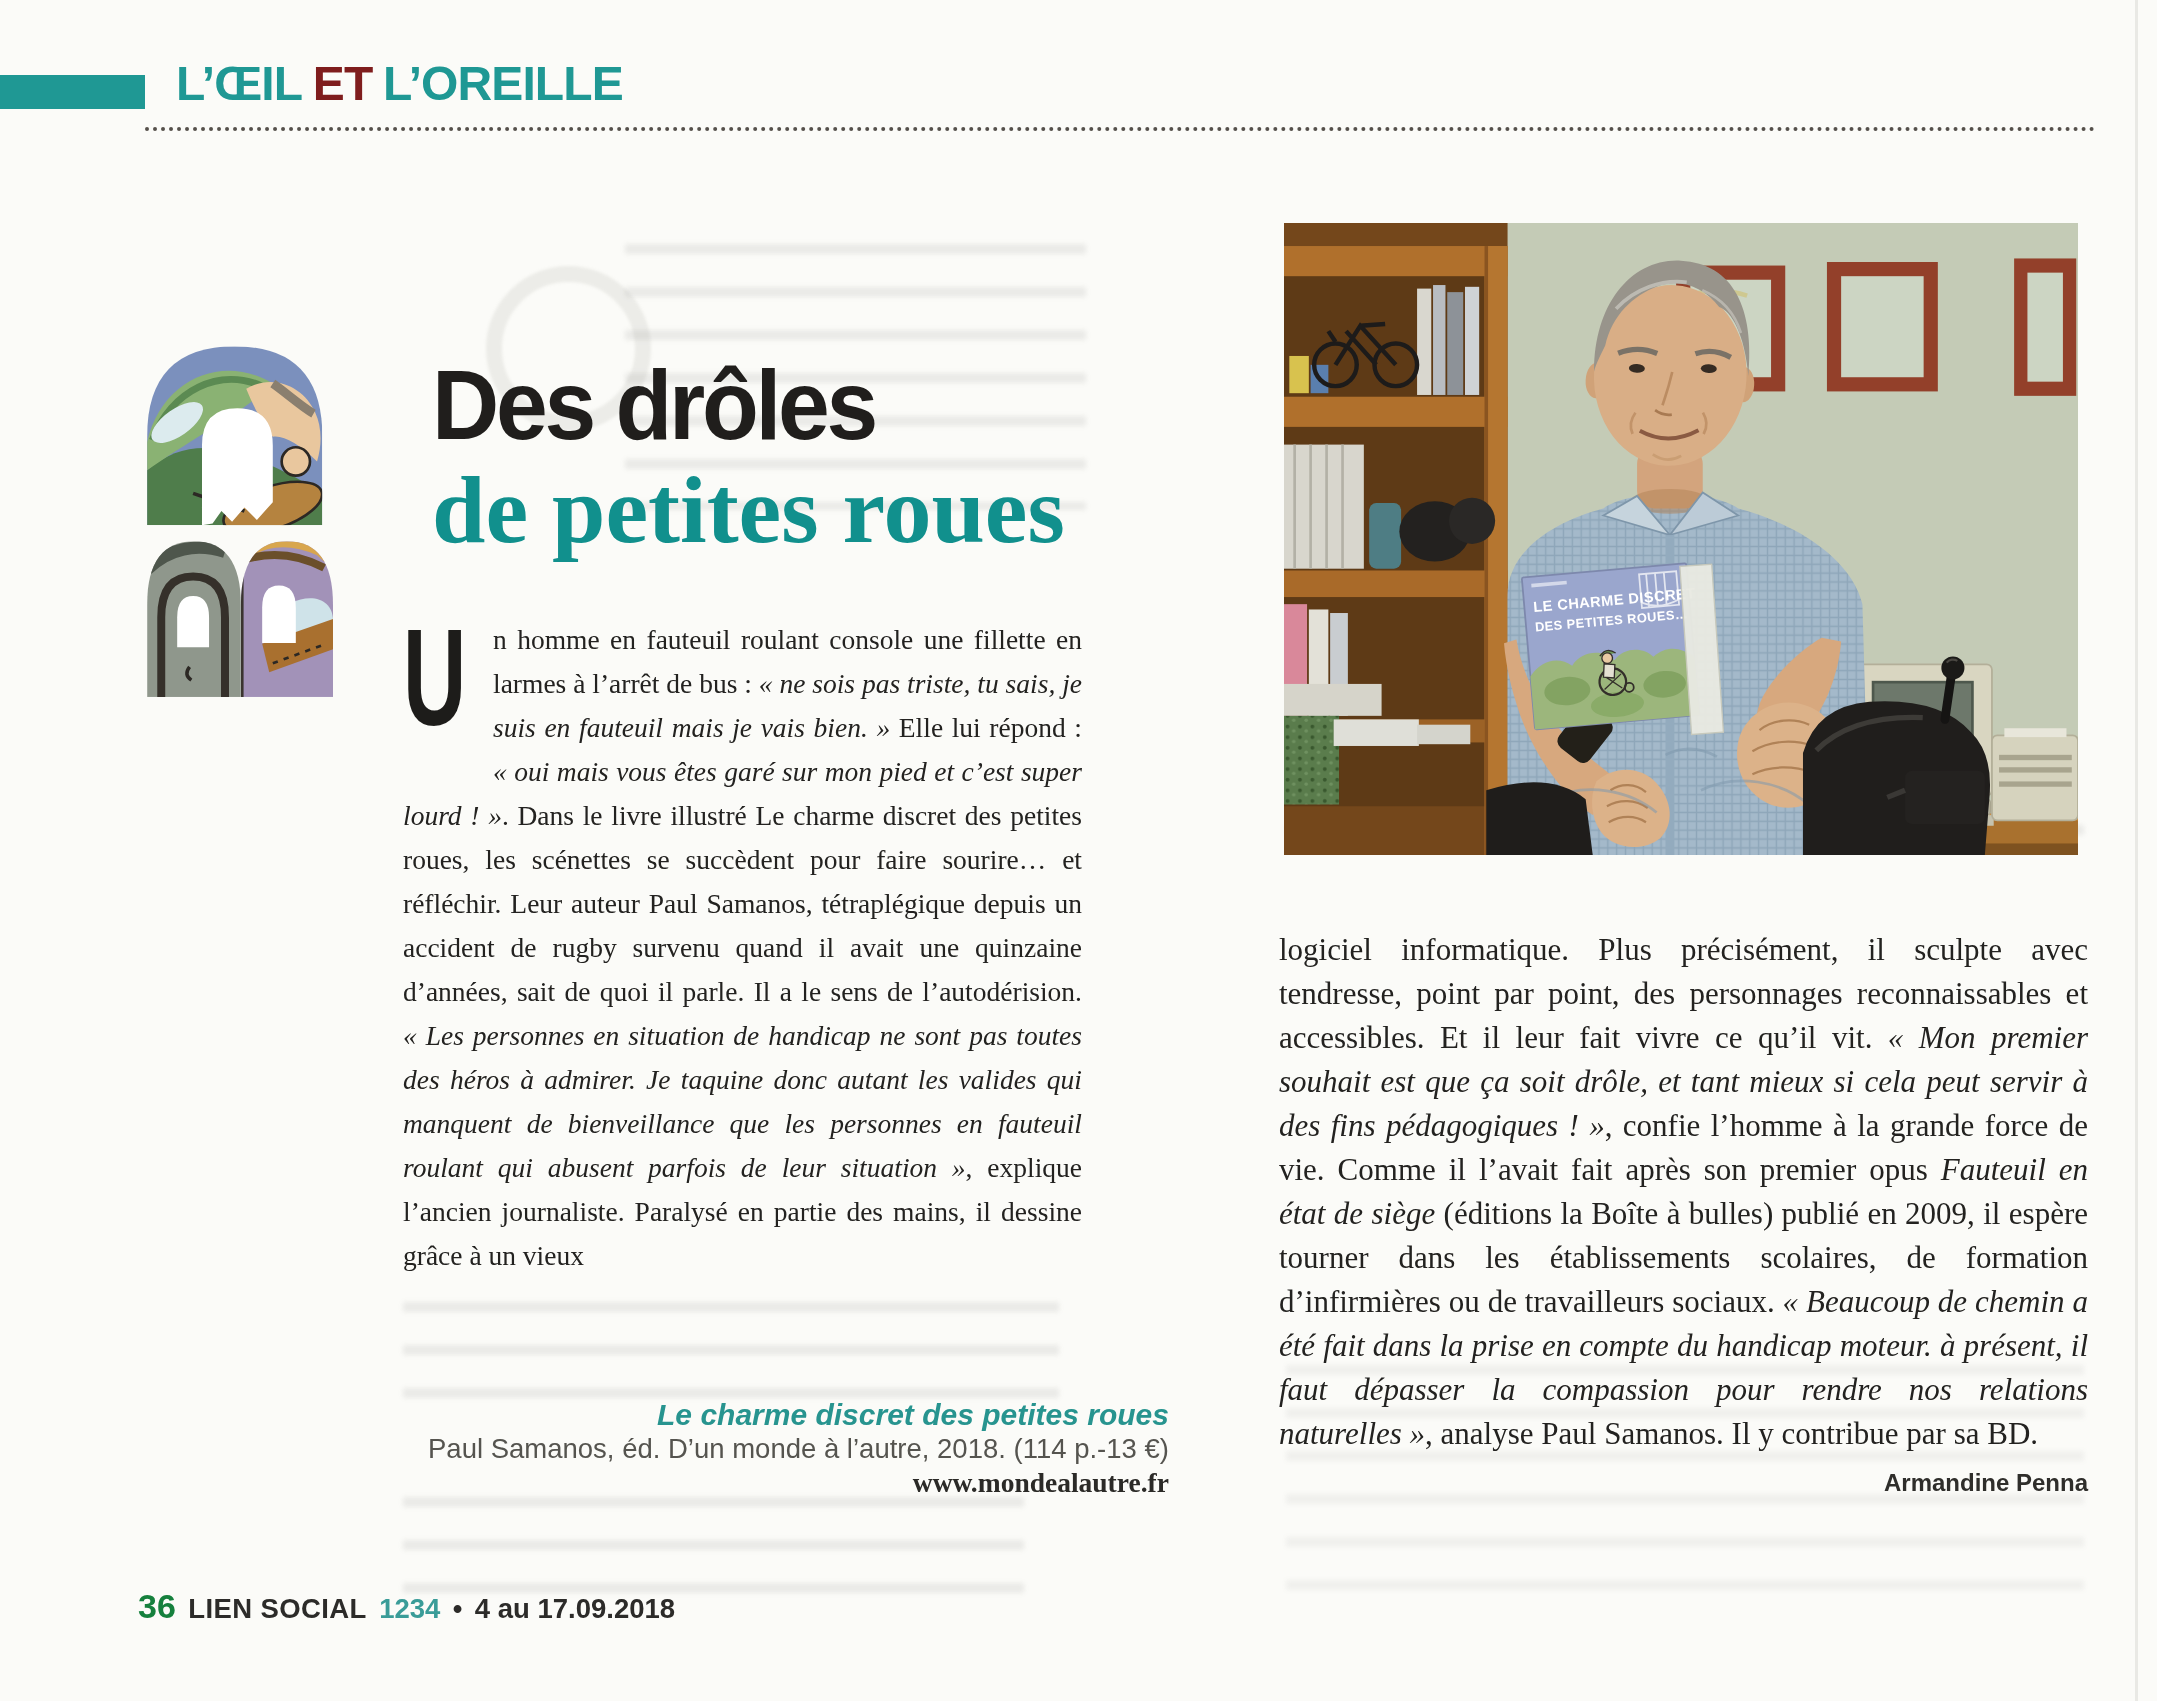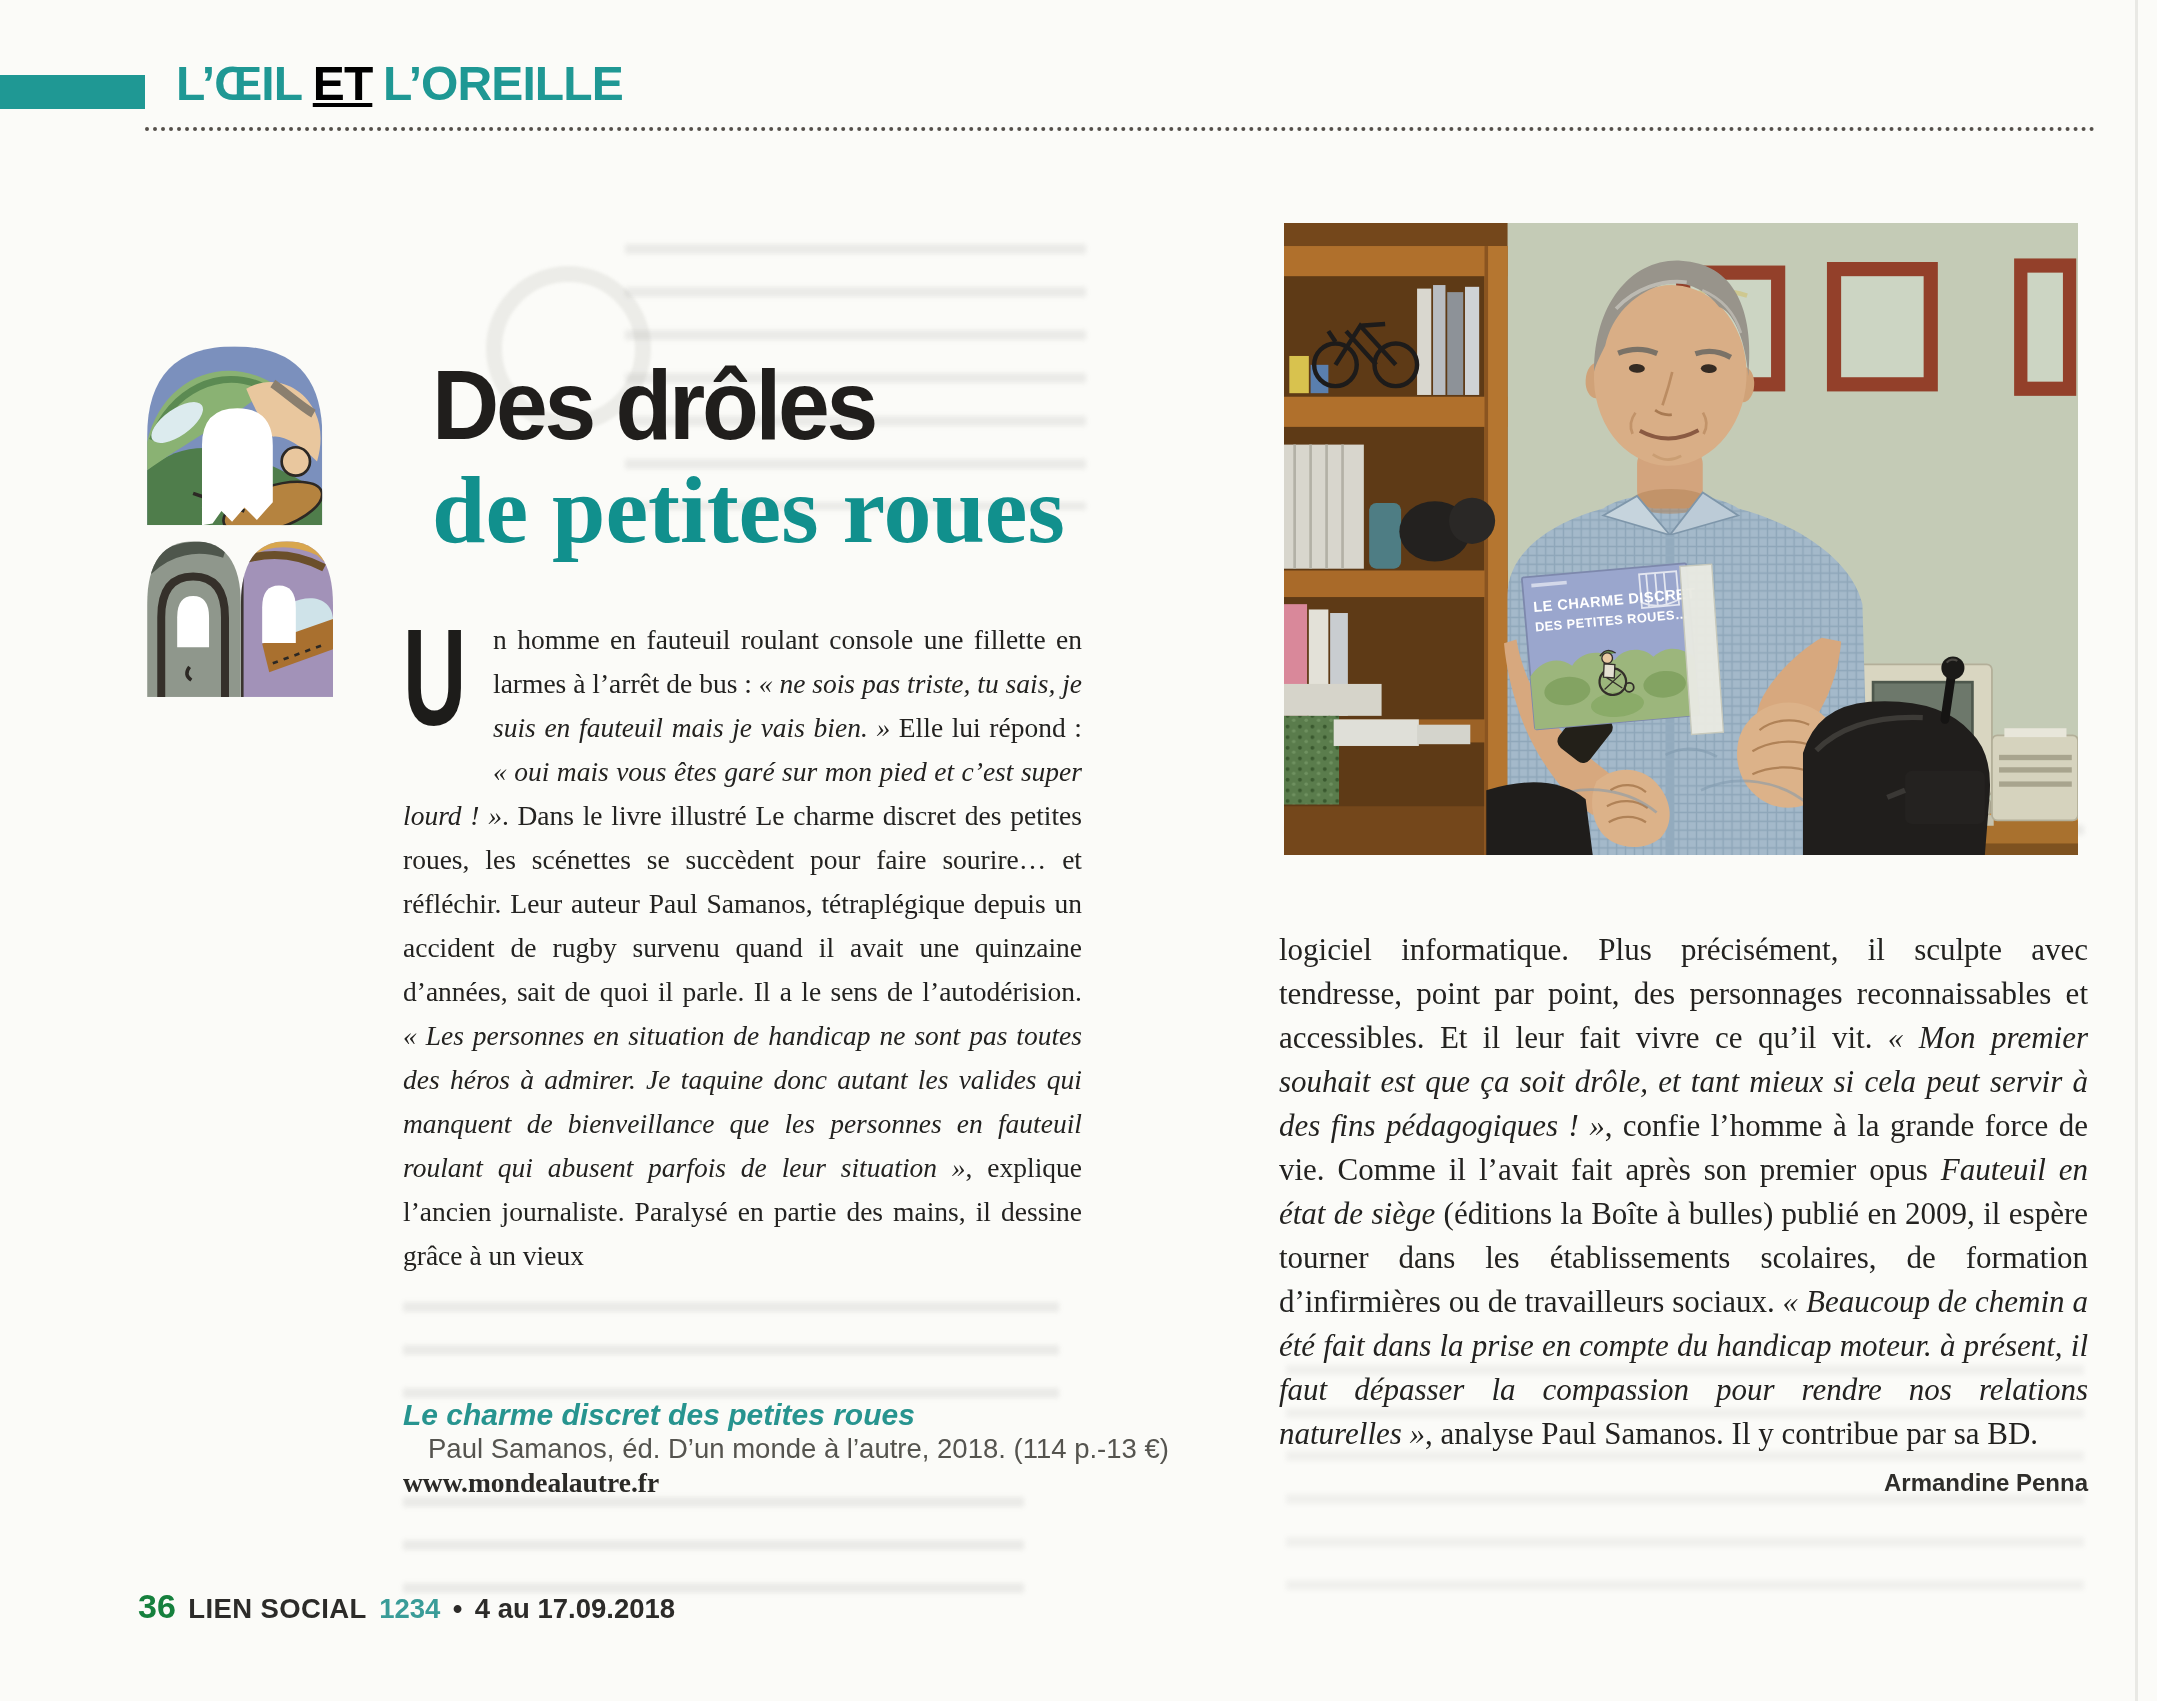--- a/index.html
+++ b/index.html
@@ -5,21 +5,21 @@
   html,body{margin:0;padding:0;background:#fbfbf8;}
   body{width:2157px;height:1701px;position:relative;overflow:hidden;
        font-family:"Liberation Serif",serif;color:#232220;}
   .abs{position:absolute;}
 
   
   .kicker-band{left:0;top:75px;width:145px;height:34px;background:#1f9894;}
   .kicker{left:176px;top:60px;font-family:"Liberation Sans",sans-serif;
           font-weight:800;font-size:48px;line-height:48px;letter-spacing:-0.9px;white-space:nowrap;}
   .kicker .teal{color:#1f9894;}
-  .kicker .dark{color:#000000;margin:0 10.6px;text-decoration:underline;}
+  .kicker .dark{color:#7f1d1d;margin:0 10.6px;}
   .dotted-rule{left:145px;top:127px;width:1951px;height:0;border-top:4.4px dotted #55504b;}
 
   
   .headline{left:432px;top:353px;}
   .headline .l1{font-family:"Liberation Sans",sans-serif;font-weight:800;
                 font-size:99px;line-height:103px;letter-spacing:-3.5px;color:#201e1c;
                 transform:scaleX(.94);transform-origin:0 0;white-space:nowrap;}
   .headline .l2{font-family:"Liberation Serif",serif;font-weight:700;
                 font-size:96px;line-height:108px;color:#11908d;white-space:nowrap;}
 
@@ -29,21 +29,21 @@
   .col-right{left:1279px;top:928px;width:809px;font-size:31px;line-height:44px;
              text-align:justify;}
   .col-left i,.col-right i{font-style:italic;}
   .dropcap{float:left;width:76px;height:133px;margin-right:14px;
            font-family:"Liberation Sans",sans-serif;font-weight:800;font-size:137px;
            line-height:119px;color:#1d1c1a;transform:scaleX(.64);transform-origin:0 0;}
   .byline{text-align:right;margin-top:5.3px;font-family:"Liberation Sans",sans-serif;
           font-weight:600;font-size:24px;color:#2f2e2b;}
 
   
-  .book-info{left:403px;top:1397px;font-family:"Liberation Sans",sans-serif;}
+  .book-info{left:403px;top:1397px;font-family:"Liberation Sans",sans-serif;text-align:right;}
   .book-info .bi-title{font-size:30px;line-height:35px;font-weight:800;font-style:italic;color:#27948f;}
   .book-info .bi-meta{font-size:27.5px;line-height:34px;color:#55544f;margin-left:25px;}
   .book-info .bi-url{font-size:27.5px;line-height:34px;font-weight:700;color:#2b2a27;font-family:Liberation Serif, serif;}
 
   
   .footer{left:138px;top:1587px;display:flex;align-items:baseline;gap:12.4px;
           font-family:"Liberation Sans",sans-serif;white-space:nowrap;}
   .footer .pnum{font-size:34px;font-weight:800;color:#15803d;}
   .footer .mag{font-size:27.5px;font-weight:800;color:#2c2b29;letter-spacing:0.4px;}
   .footer .issue{font-size:27.5px;font-weight:800;color:#3a9c98;}

